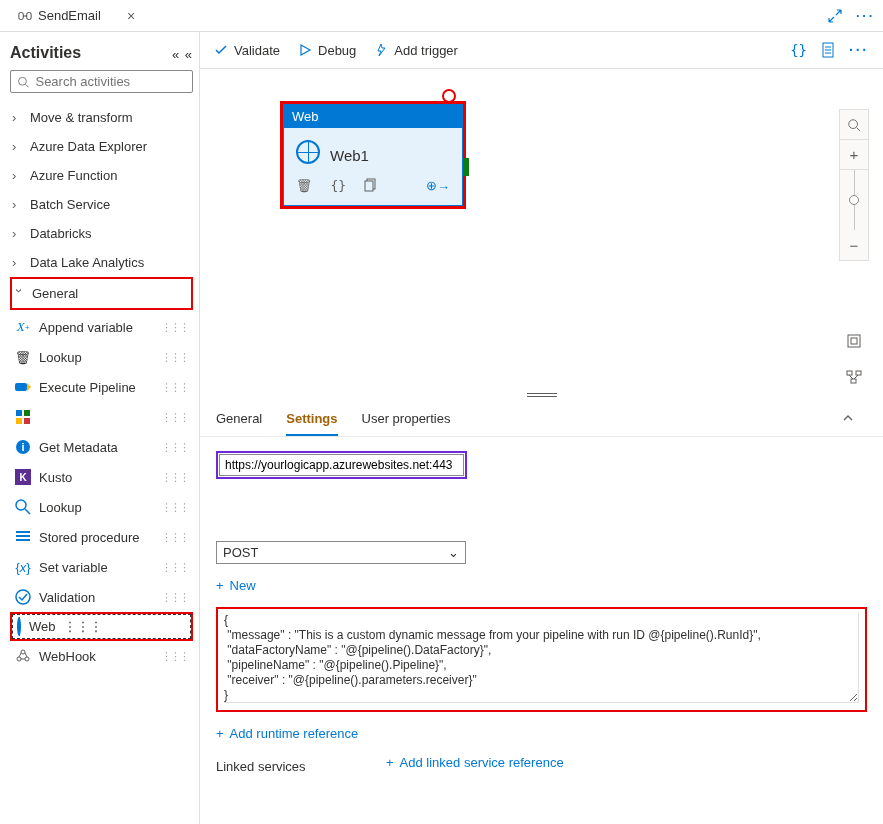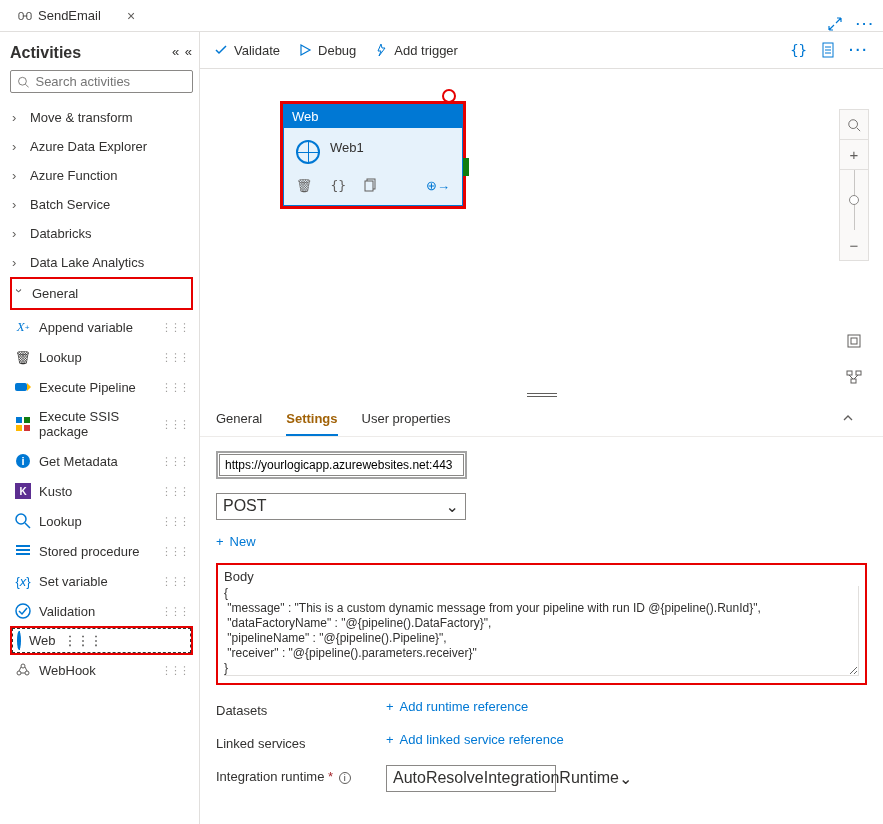--- a/index.html
+++ b/index.html
@@ -1,24 +1,24 @@
 <!DOCTYPE html>
 <html><head>
 <meta charset="utf-8">
 <style>
   * { box-sizing: border-box; margin: 0; padding: 0; font-family: "Segoe UI", Arial, sans-serif; }
   body { width: 883px; height: 824px; background: #fff; color: #323130; font-size: 13px; position: relative; overflow: hidden; }
-  .tab-bar { display: flex; align-items: flex-end; border-bottom: 1px solid #e1dfdd; height: 32px; padding: 0 8px; gap: 16px; }
+  .tab-bar { display: flex; align-items: center; border-bottom: 1px solid #e1dfdd; height: 32px; padding: 0 8px; gap: 16px; }
   .tab { display: flex; align-items: center; gap: 6px; padding: 0 10px; height: 100%; }
   .tab svg { width: 14px; height: 14px; }
   .tab .close { margin-left: 20px; font-size: 14px; color: #605e5c; cursor: pointer; }
   .tab-right { margin-left: auto; display: flex; align-items: center; gap: 14px; color: #0078d4; }
   .main { display: flex; height: calc(100% - 32px); }
   .sidebar { width: 200px; border-right: 1px solid #e1dfdd; padding: 8px 6px 0 10px; overflow-y: auto; }
-  .sidebar-title-row { display: flex; align-items: flex-start; justify-content: space-between; margin: 4px 0 8px 0; }
+  .sidebar-title-row { display: flex; align-items: flex-end; justify-content: space-between; margin: 4px 0 8px 0; }
   .sidebar-title { font-size: 16px; font-weight: 600; }
   .sidebar-collapse { color: #323130; font-size: 13px; letter-spacing: 1px; cursor: pointer; }
   .search-box { display: flex; align-items: flex-end; border: 1px solid #8a8886; border-radius: 2px; padding: 3px 6px; margin-bottom: 10px; }
   .search-box svg { width: 14px; height: 14px; margin-right: 6px; color: #605e5c; }
   .search-box input { border: none; outline: none; font-size: 13px; color: #605e5c; width: 100%; }
   .cat { display: flex; align-items: center; gap: 8px; padding: 7px 2px; cursor: pointer; font-size: 13px;}
   .cat .chev { width: 10px; display: inline-block; color: #605e5c; }
   .general-box { border: 2px solid #e60000; padding: 0px; margin-bottom: 2px; }
   .act-item { display: flex; align-items: center; gap: 8px; padding: 6px 4px; border: 1px solid transparent; cursor: pointer; font-size: 13px; position: relative; }
   .act-item .drag { margin-left: auto; color: #a19f9d; letter-spacing: -2px; font-size: 11px; }
@@ -36,41 +36,41 @@
   .canvas-tools .slider { height: 60px; display: flex; align-items: center; justify-content: center; position: relative; }
   .canvas-tools .slider::before { content:""; width:1px; height:60px; background:#c8c6c4; position:absolute; }
   .canvas-tools .slider .dot { width:10px; height:10px; border-radius:50%; background:#fff; border:1px solid #8a8886; position:relative; z-index:1; }
   .canvas-tools-lower { position: absolute; right:14px; top:260px; width:30px; display:flex; flex-direction:column; gap:12px; }
   .canvas-tools-lower .tbtn { width:30px; height:24px; display:flex; align-items:center; justify-content:center; color:#605e5c; cursor:pointer; }
   .node-wrap { position: absolute; left: 80px; top: 32px; border: 3px solid #e60000; }
   .red-circle { position:absolute; left:242px; top:20px; width:14px; height:14px; border:2px solid #e60000; border-radius:50%; }
   .node { width: 180px; background: #e6f2fb; border: 1px solid #0078d4; }
   .node-header { background: #0078d4; color: #fff; padding: 4px 8px; font-size: 13px; }
   .node-body { padding: 10px 0 6px 0; }
-  .node-title-row { display:flex; align-items:flex-start; gap:10px; padding: 2px 12px 10px 12px; font-size: 13px; }
+  .node-title-row { display:flex; align-items:flex-end; gap:10px; padding: 2px 12px 10px 12px; font-size: 15px; }
   .globe { width:24px; height:24px; border-radius:50%; border:2px solid #0078d4; position:relative; }
   .globe::before { content:""; position:absolute; top:50%; left:-2px; right:-2px; height:1px; background:#0078d4; }
   .globe::after { content:""; position:absolute; left:50%; top:-2px; bottom:-2px; width:1px; background:#0078d4; }
   .node-actions { display:flex; gap:18px; padding: 4px 12px 4px 12px; color:#605e5c; }
   .node-actions .spacer { flex:1; }
   .node-connector { position:absolute; right:-6px; top:54px; width:6px; height:18px; background:#107c10; }
   .drag-handle { height: 12px; display:flex; justify-content:center; align-items:center; cursor: row-resize; }
   .drag-handle div { width: 30px; height: 4px; border-top: 1px solid #605e5c; border-bottom: 1px solid #605e5c; }
   .props-tabs { display:flex; gap: 24px; padding: 10px 16px 0 16px; border-bottom: 1px solid #edebe9; font-size: 13px; }
   .props-tabs .ptab { padding-bottom: 8px; cursor:pointer; color:#323130; }
   .props-tabs .ptab.active { color:#a16207; border-bottom: 2px solid #0078d4; font-weight: 600; }
   .props-tabs .chev-up { margin-left: auto; color:#605e5c; cursor:pointer; padding-right: 12px; }
   .props-body { padding: 14px 16px 10px 16px; overflow-y:auto; flex:1; }
   .form-row { display:flex; align-items:flex-start; margin-bottom: 14px; }
   .form-label { width: 170px; font-size: 13px; padding-top: 4px; }
   .req { color: #a4262c; }
   .info-icon { display:inline-block; width:12px; height:12px; border-radius:50%; border:1px solid #605e5c; font-size:9px; line-height:11px; text-align:center; margin-left:2px; }
-  .url-highlight { border: 2px solid #a3a3a3; padding: 1px; display:inline-block; }
+  .url-highlight { border: 2px solid #6d28d9; padding: 1px; display:inline-block; }
   .url-highlight input { width: 245px; border:1px solid #8a8886; padding: 3px 5px; font-size: 12px; }
-  .select-box { width: 250px; border:1px solid #8a8886; padding: 3px 6px; display:flex; justify-content:space-between; cursor:pointer; font-size:16px; }
+  .select-box { width: 250px; border:1px solid #8a8886; padding: 3px 6px; display:flex; justify-content:space-between; cursor:pointer; font-size:13px;margin-top:48px; }
   .link-btn { color:#0078d4; cursor:pointer; display:flex; align-items:center; gap:6px; font-size:13px; }
   .body-box { border: 2px solid #e60000; padding: 4px 6px 4px 6px; margin-bottom: 14px; }
   .body-box .body-label { font-size: 13px; margin-bottom: 2px; }
   .body-box textarea { width:100%; border:1px solid #e1dfdd; border-top:none; border-left:none; padding: 0px; font-size: 12px; font-family: inherit; resize: vertical; min-height: 90px; color:#323130; line-height: 15px;}
 </style>
 </head>
 <body>
 
 <div class="tab-bar">
   <div class="tab">
@@ -156,21 +156,20 @@
       </div>
     <div class="act-item">
         <span class="ico">
           <svg width="16" height="16" viewBox="0 0 16 16">
             <rect x="1" y="1" width="6" height="6" fill="#0078d4"></rect>
             <rect x="9" y="1" width="6" height="6" fill="#107c10"></rect>
             <rect x="1" y="9" width="6" height="6" fill="#ffb900"></rect>
             <rect x="9" y="9" width="6" height="6" fill="#d13438"></rect>
           </svg>
         </span>
-        <span>Execute SSIS package</span>
         <span class="drag">⋮⋮⋮</span>
       </div>
     <div class="act-item">
         <span class="ico">
           <svg width="16" height="16">
             <circle cx="8" cy="8" r="7" fill="#0078d4"></circle>
             <text x="8" y="12" text-anchor="middle" fill="#fff" font-size="11" font-weight="bold">i</text>
           </svg>
         </span>
         <span>Get Metadata</span>
@@ -355,45 +354,42 @@
           </div>
       </div>
       <div class="form-row">
         <div class="link-btn">
             <span>+</span>
             <span>New</span>
           </div>
       </div>
 
       <div class="body-box">
-        <div class="body-label">Body</div>
         <textarea style="">{
  "message" : "This is a custom dynamic message from your pipeline with run ID @{pipeline().RunId}",
  "dataFactoryName" : "@{pipeline().DataFactory}",
  "pipelineName" : "@{pipeline().Pipeline}",
  "receiver" : "@{pipeline().parameters.receiver}"
 }</textarea>
       </div>
 
       <div class="form-row">
-        <div class="form-label">Datasets</div>
         <div class="link-btn">
             <span>+</span>
             <span>Add runtime reference</span>
           </div>
       </div>
       <div class="form-row">
         <div class="form-label">Linked services</div>
         <div class="link-btn">
             <span>+</span>
             <span>Add linked service reference</span>
           </div>
       </div>
       <div class="form-row">
-        <div class="form-label"><span>Integration runtime</span> <span class="req">*</span> <span class="info-icon">i</span></div>
         <div class="select-box" style="width:170px;">
             <span>AutoResolveIntegrationRuntime</span>
             <span>⌄</span>
           </div>
       </div>
     </div>
   </div>
 </div>
 
 </body></html>

